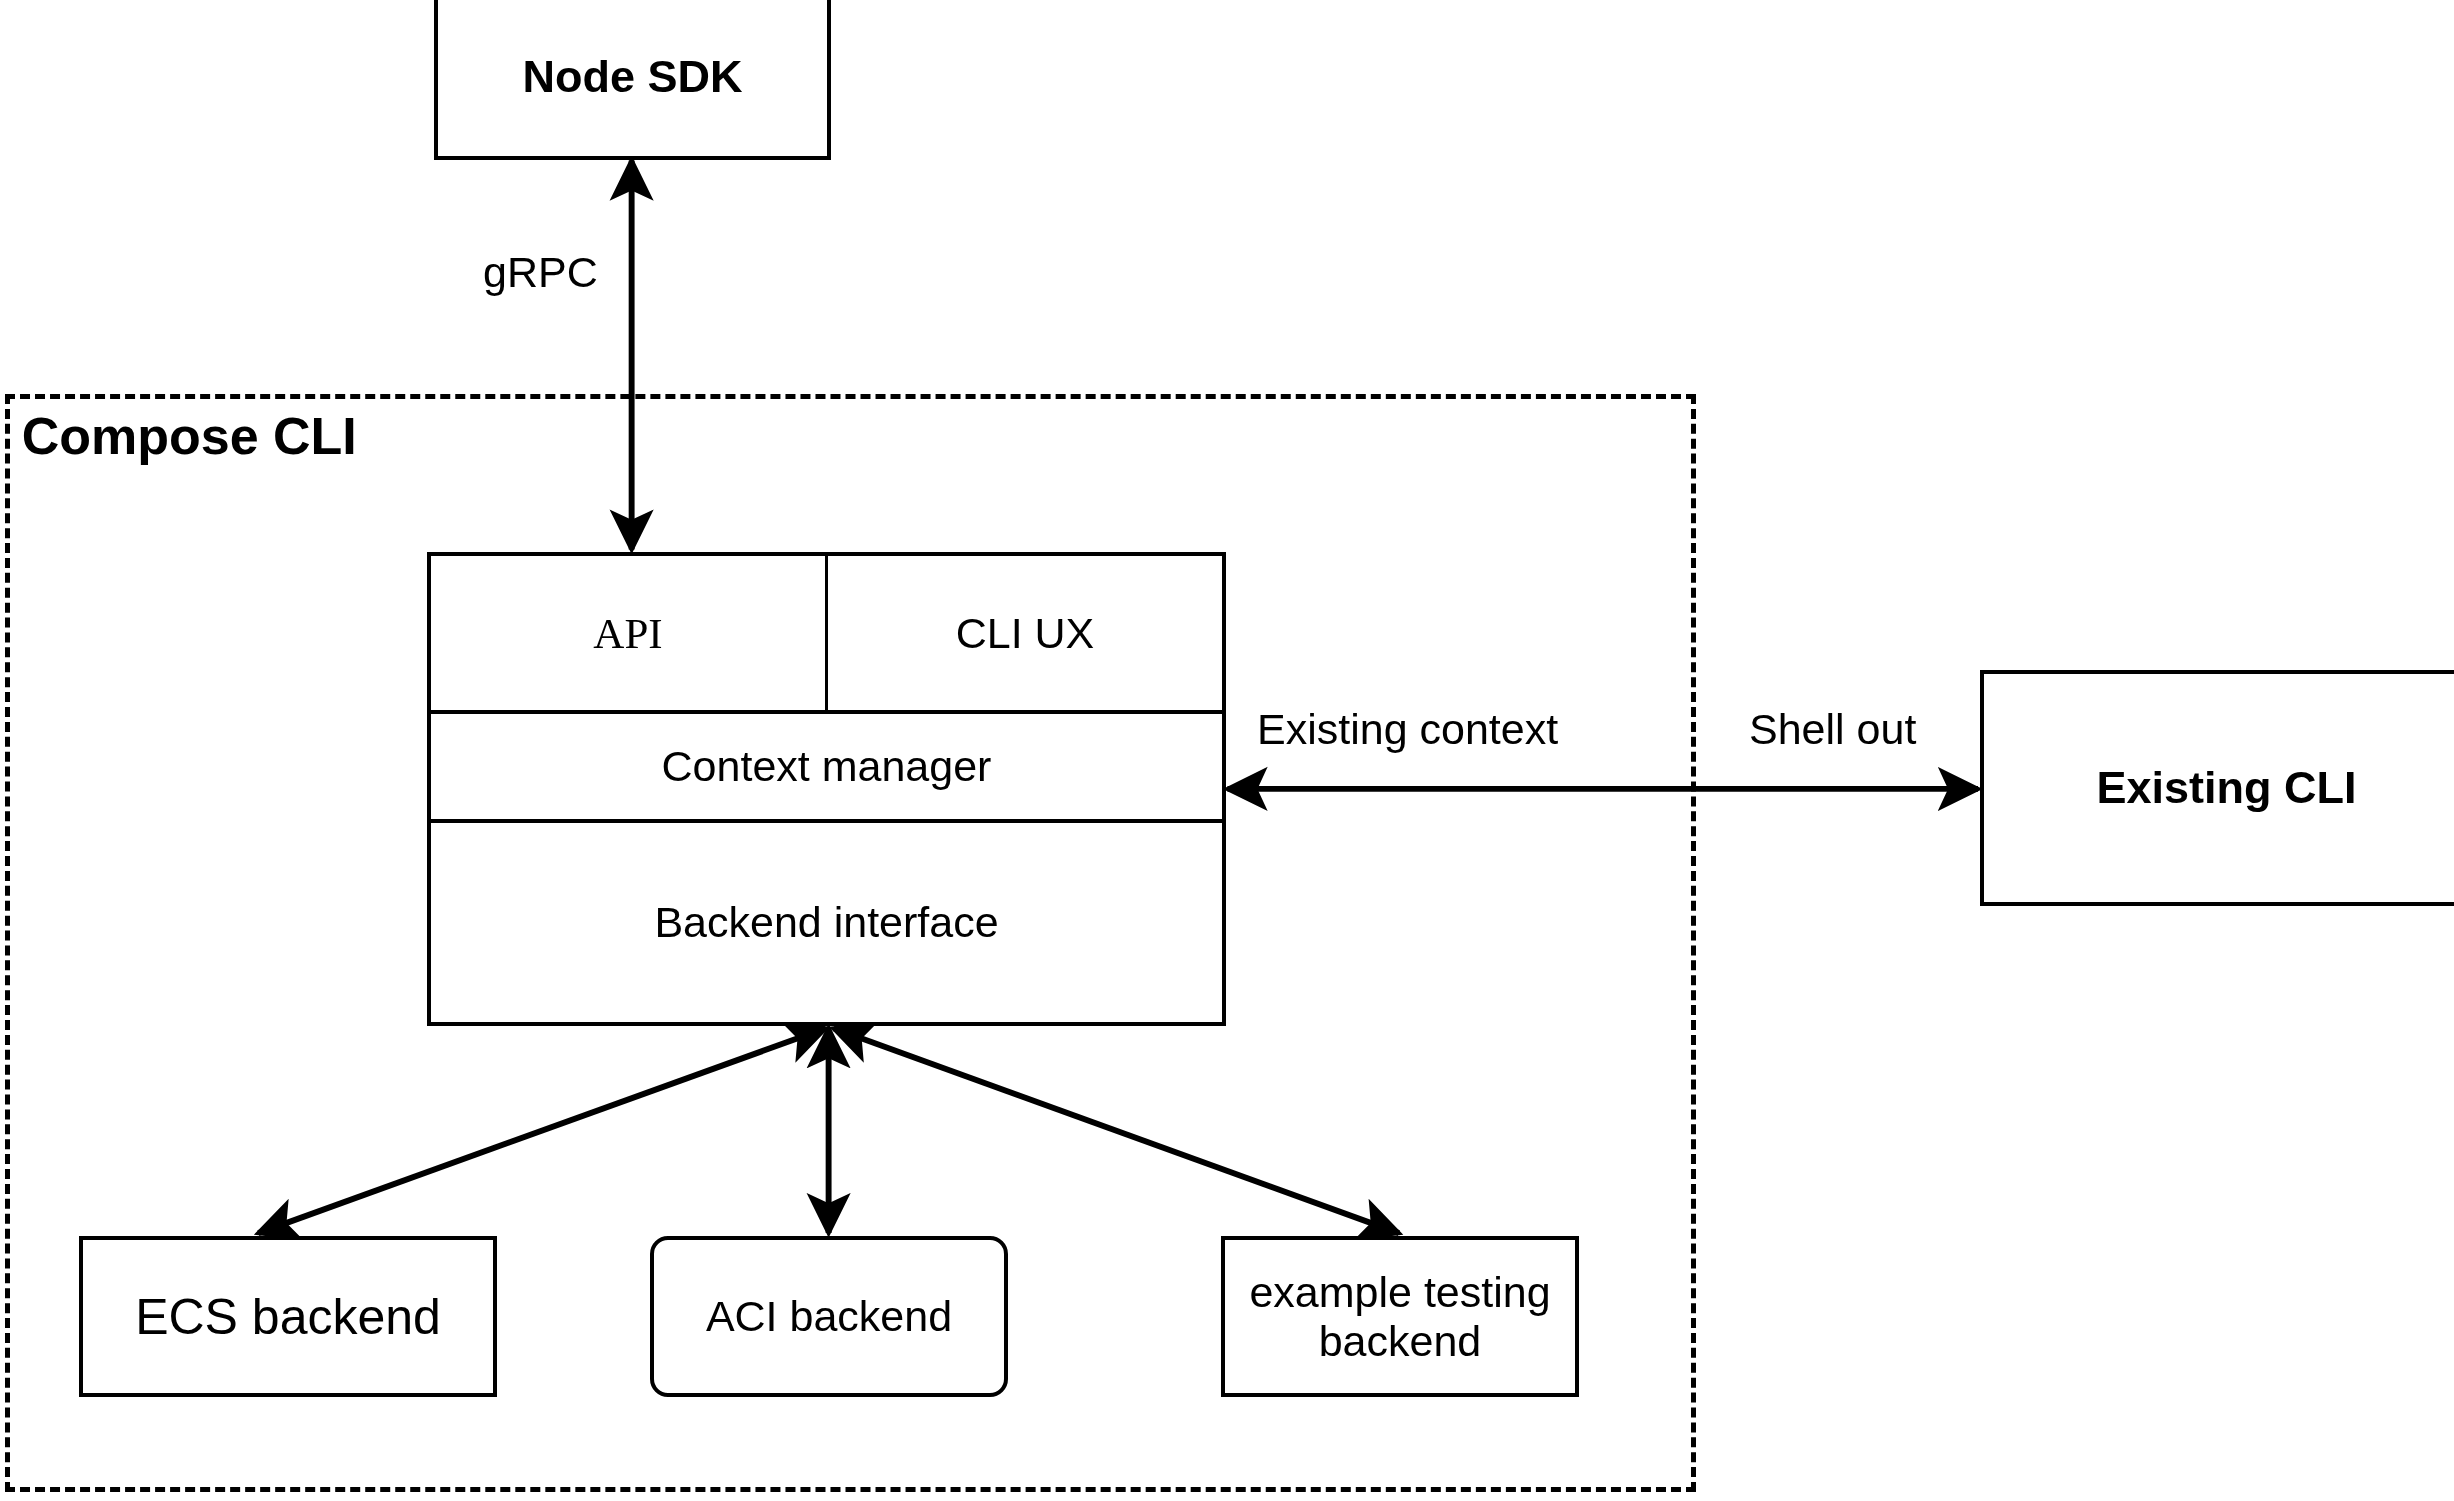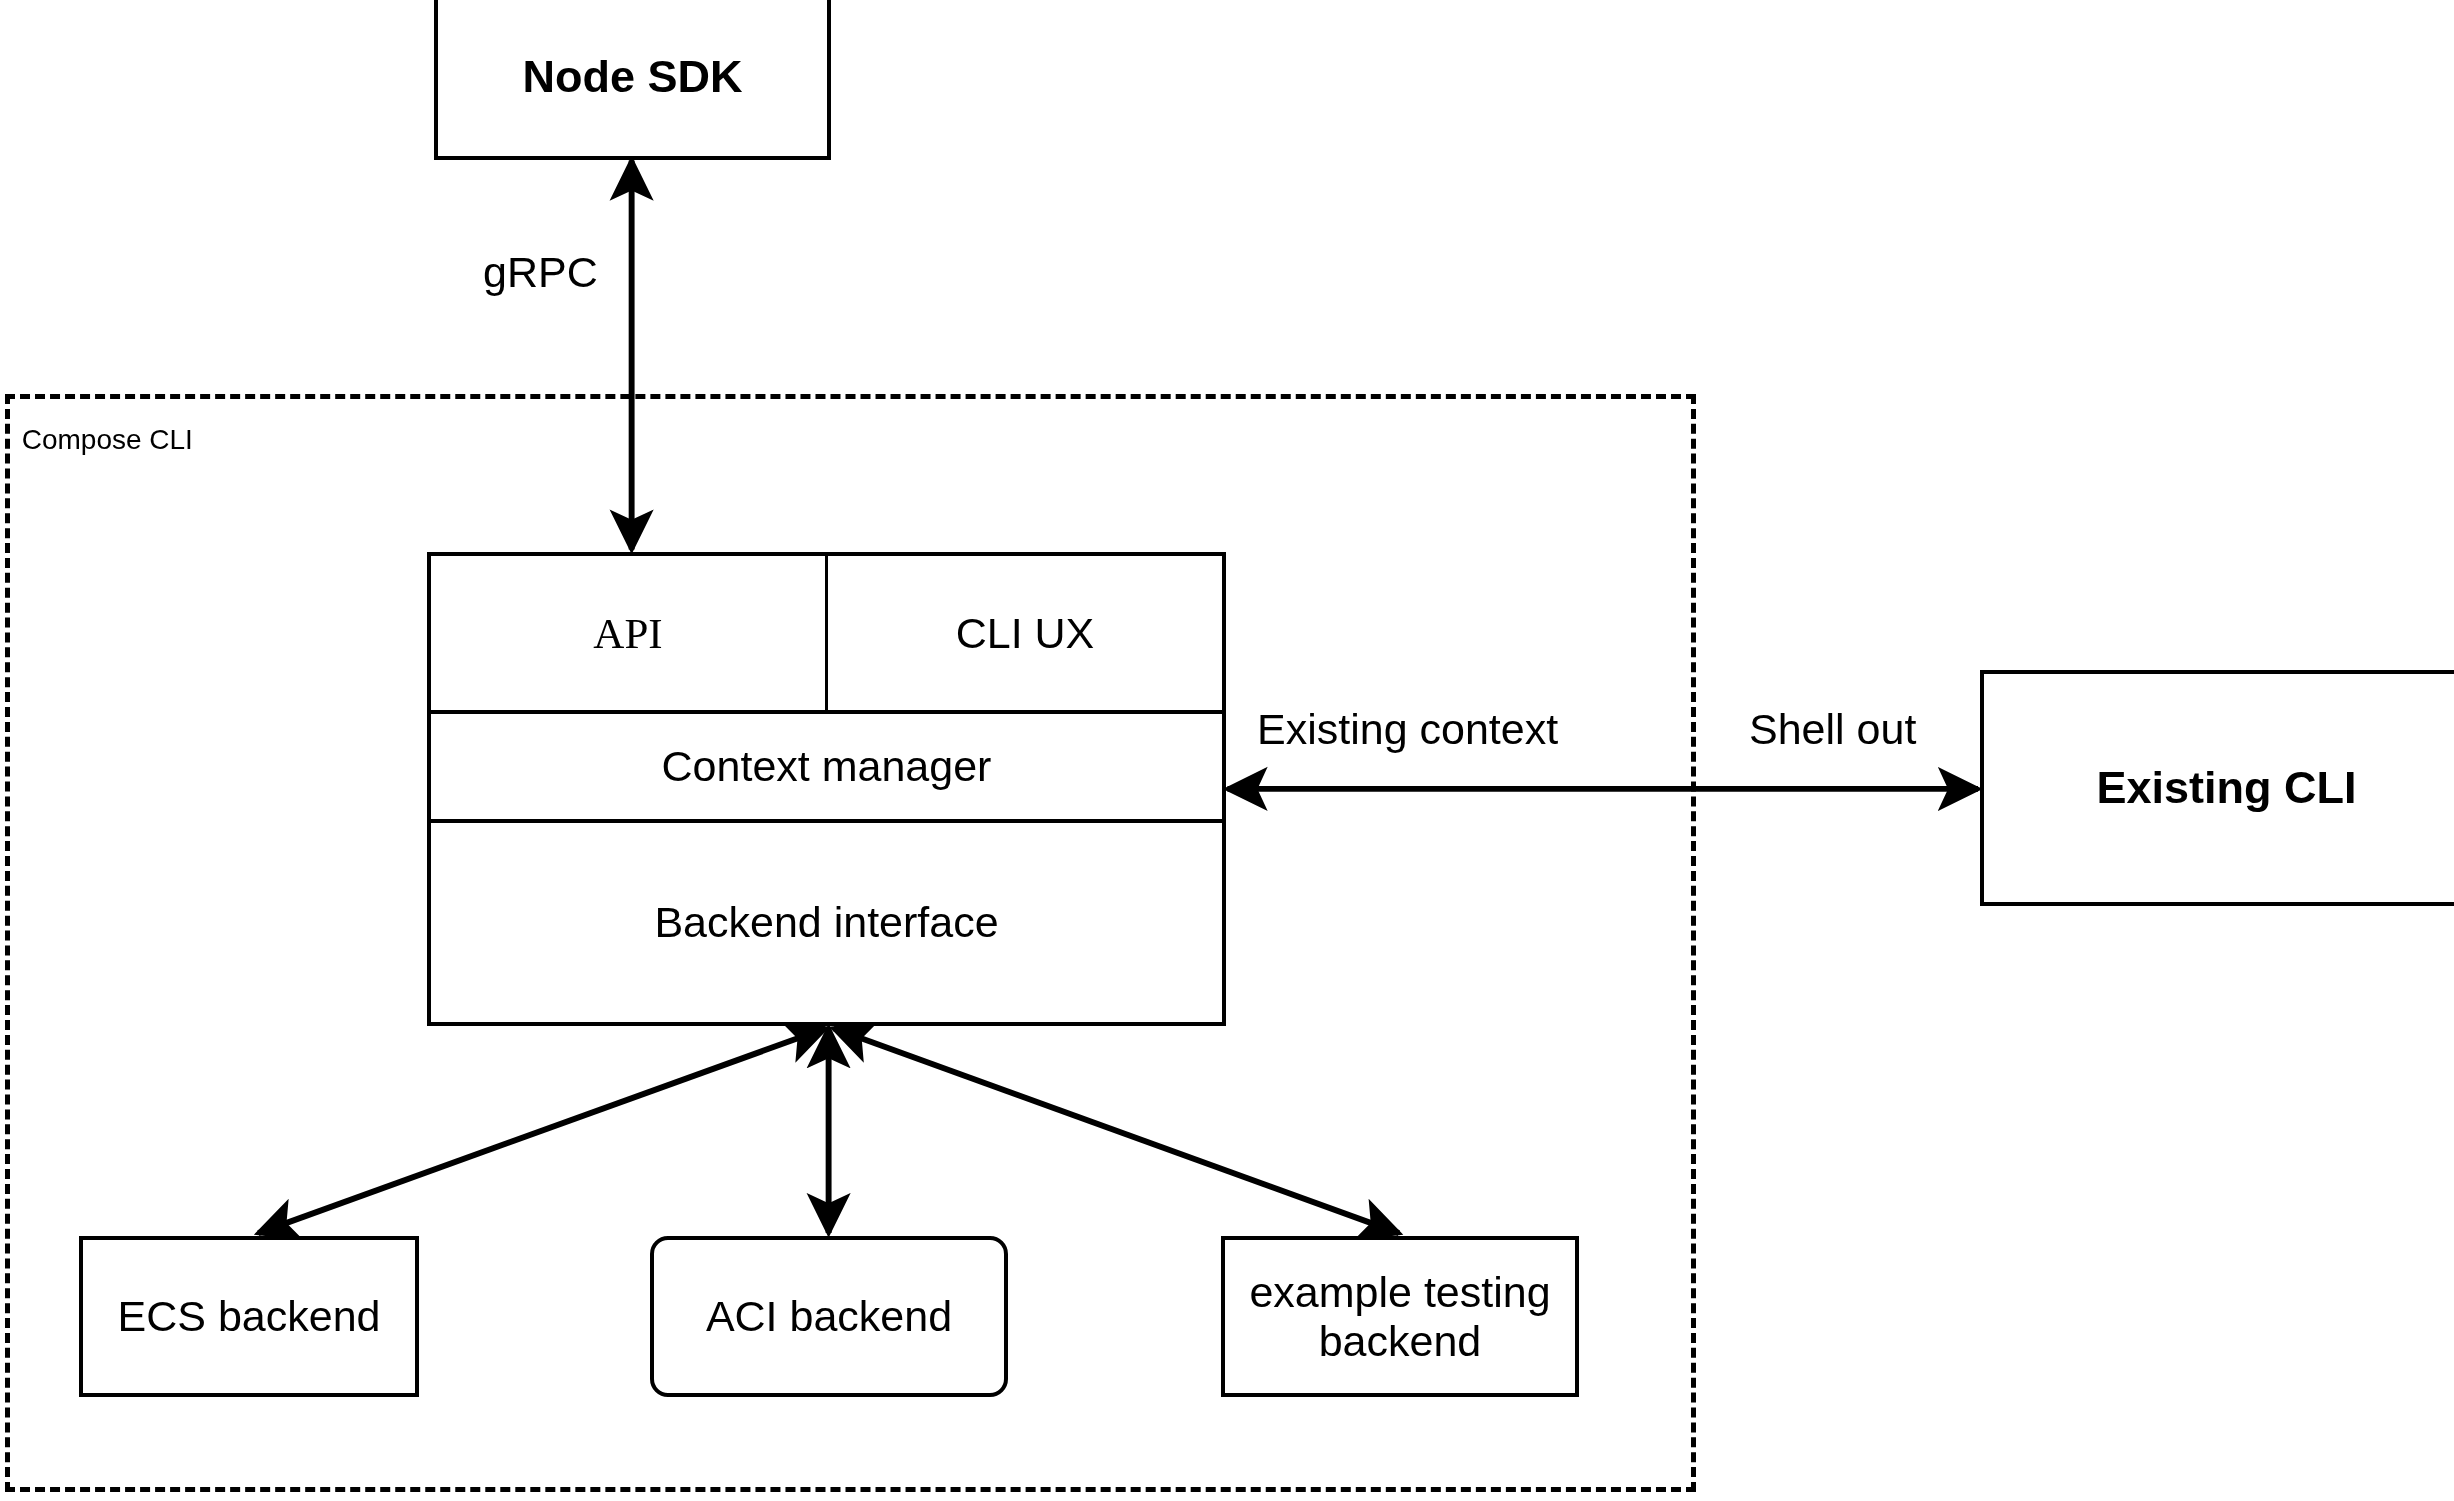--- a/index.html
+++ b/index.html
@@ -52,23 +52,23 @@
   #compose-cli-container {
     position: absolute;
     left: 4.9px; top: 394px;
     width: 1691px; height: 1098px;
     box-sizing: border-box;
     border: 5.9px dashed #000000;
     background: transparent;
   }
   #compose-cli-title {
     position: absolute;
-    left: 21.7px; top: 424px;
-    font-size: 28px;
-    font-weight: normal;
+    left: 21.7px; top: 406px;
+    font-size: 52px;
+    font-weight: bold;
     white-space: nowrap;
   }
 
   
   #core-stack {
     position: absolute;
     left: 427px; top: 552px;
     width: 799px; height: 474px;
     box-sizing: border-box;
     border: 4.9px solid #000000;
@@ -111,22 +111,22 @@
   
   #existing-cli-box {
     left: 1980px; top: 670px;
     width: 493px; height: 236px;
     font-size: 45px;
   }
 
   
   #ecs-backend-box {
     left: 79px; top: 1236px;
-    width: 340px; height: 161px;
-    font-size: 43px;
+    width: 418px; height: 161px;
+    font-size: 50px;
   }
   #aci-backend-box {
     left: 650px; top: 1236px;
     width: 358px; height: 161px;
     font-size: 43px;
     border-radius: 18px;
   }
   #example-backend-box {
     left: 1221px; top: 1236px;
     width: 358px; height: 161px;

